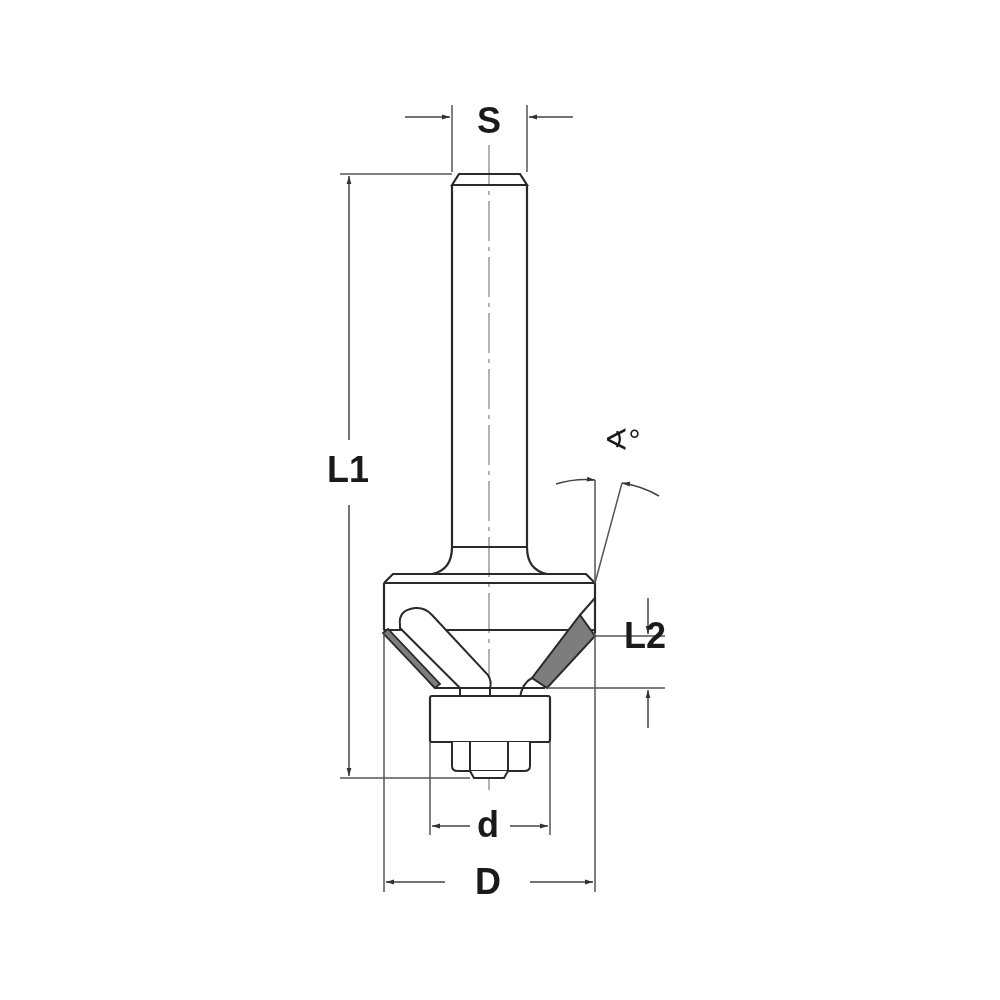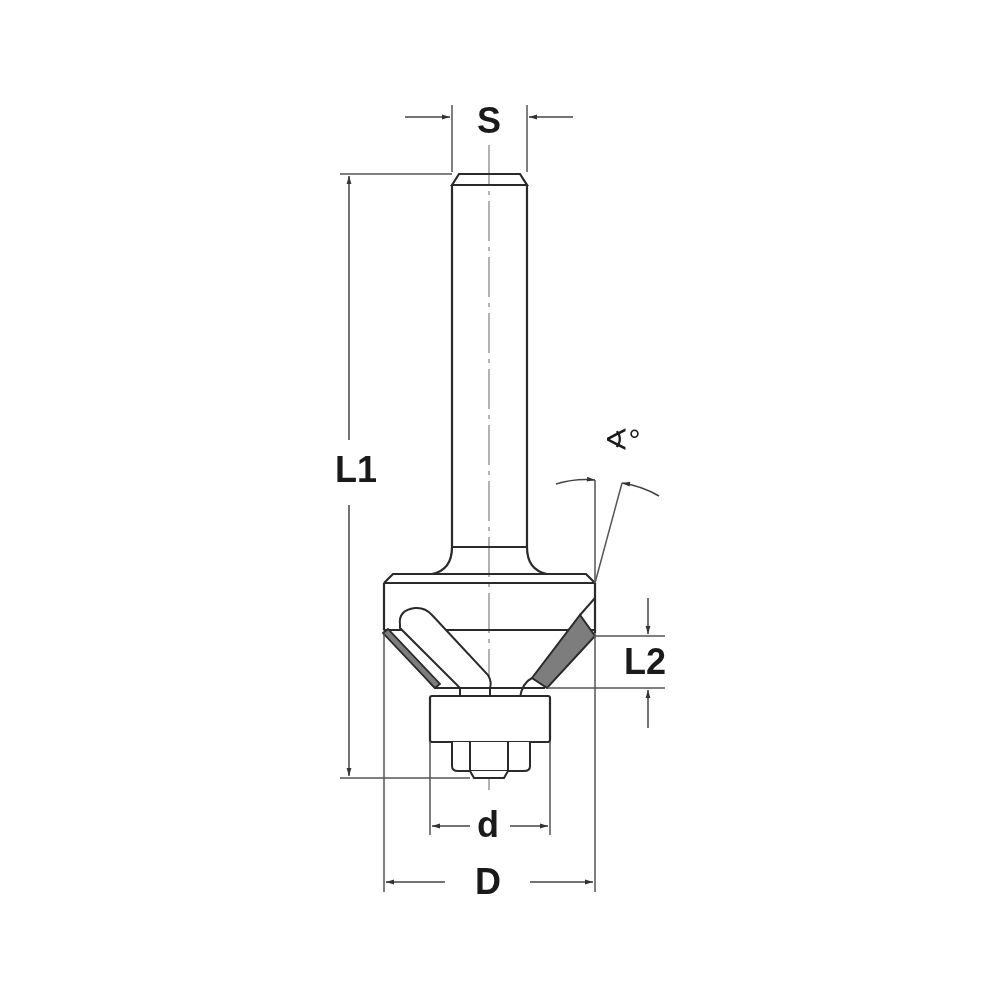--- a/index.html
+++ b/index.html
@@ -101,17 +101,17 @@
 
     <line x1="445" y1="882" x2="386" y2="882" marker-end="url(#arr)"></line>
     <line x1="530" y1="882" x2="593" y2="882" marker-end="url(#arr)"></line>
 
     <path d="M556,484 Q576,478 595,480" marker-end="url(#arr)"></path>
     <path d="M659,496 Q642,486 622,483" marker-end="url(#arr)"></path>
   </g>
 </svg>
 
 <div class="lbl lbl-big" style="left:489px; top:121px;">S</div>
-<div class="lbl lbl-big" style="left:356px; top:470px;">L1</div>
-<div class="lbl lbl-big" style="left:645px; top:662px;">L2</div>
+<div class="lbl lbl-big" style="left:348px; top:470px;">L1</div>
+<div class="lbl lbl-big" style="left:645px; top:636px;">L2</div>
 <div class="lbl lbl-big" style="left:488px; top:825px;">d</div>
 <div class="lbl lbl-big" style="left:488px; top:882px;">D</div>
 <div class="lbl lbl-angle" style="left:622px; top:440px;">∢°</div>
 
 </body></html>

